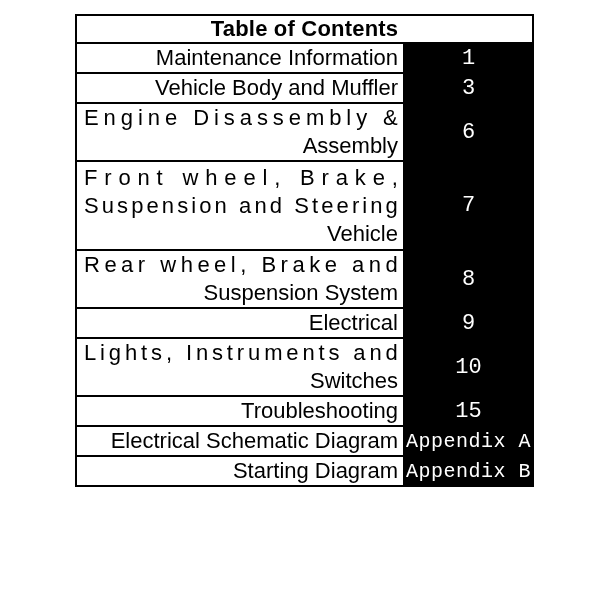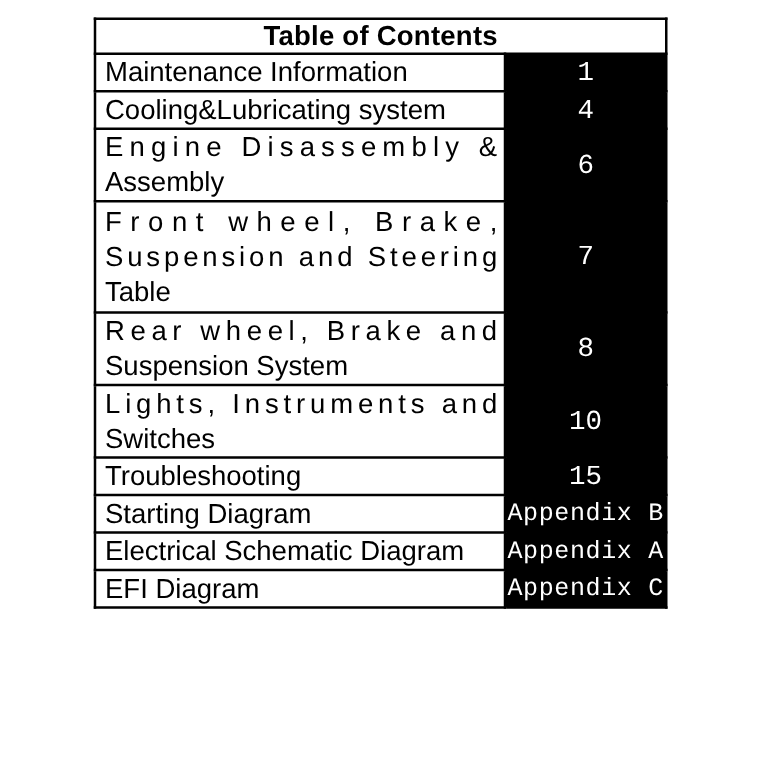--- a/index.html
+++ b/index.html
@@ -14,21 +14,21 @@
     background: #ffffff;
     overflow: hidden;
   }
   table.toc {
     position: absolute;
     left: 75px; top: 14px;
     width: 457px;
     border-collapse: collapse;
     table-layout: fixed;
   }
-  th, td { border: 2px solid #000000; }
+  th, td { border: 2px solid #000000; text-align: right; }
   th.toc-title {
     height: 27px;
     background: #ffffff;
     color: #000000;
     font-size: 22px;
     font-weight: bold;
     text-align: center;
     vertical-align: middle;
     padding: 0;
     letter-spacing: 0.2px;
@@ -78,23 +78,23 @@
     </thead>
     <tbody id="toc-body">
         <tr class="rows-1">
           <td class="chapter-cell">
             <div class="line">Maintenance Information</div>
           </td>
           <td class="page-cell">1</td>
         </tr>
         <tr class="rows-1">
           <td class="chapter-cell">
-            <div class="line">Cooling&amp;Lubricating system</div>
-          </td>
-          <td class="page-cell">4</td>
+            <div class="line">Vehicle Body and Muffler</div>
+          </td>
+          <td class="page-cell">3</td>
         </tr>
         <tr class="rows-2">
           <td class="chapter-cell">
             <div class="line stretch">
               <span>E</span>
               <span>n</span>
               <span>g</span>
               <span>i</span>
               <span>n</span>
               <span>e</span>
@@ -158,21 +158,21 @@
               <span>&nbsp;</span>
               <span>S</span>
               <span>t</span>
               <span>e</span>
               <span>e</span>
               <span>r</span>
               <span>i</span>
               <span>n</span>
               <span>g</span>
             </div>
-            <div class="line">Table</div>
+            <div class="line">Vehicle</div>
           </td>
           <td class="page-cell">7</td>
         </tr>
         <tr class="rows-2">
           <td class="chapter-cell">
             <div class="line stretch">
               <span>R</span>
               <span>e</span>
               <span>a</span>
               <span>r</span>
@@ -191,20 +191,26 @@
               <span>e</span>
               <span>&nbsp;</span>
               <span>a</span>
               <span>n</span>
               <span>d</span>
             </div>
             <div class="line">Suspension System</div>
           </td>
           <td class="page-cell">8</td>
         </tr>
+        <tr class="rows-1">
+          <td class="chapter-cell">
+            <div class="line">Electrical</div>
+          </td>
+          <td class="page-cell">9</td>
+        </tr>
         <tr class="rows-2">
           <td class="chapter-cell">
             <div class="line stretch">
               <span>L</span>
               <span>i</span>
               <span>g</span>
               <span>h</span>
               <span>t</span>
               <span>s</span>
               <span>,</span>
@@ -230,31 +236,25 @@
           <td class="page-cell">10</td>
         </tr>
         <tr class="rows-1">
           <td class="chapter-cell">
             <div class="line">Troubleshooting</div>
           </td>
           <td class="page-cell">15</td>
         </tr>
         <tr class="appendix-row">
           <td class="chapter-cell">
+            <div class="line">Electrical Schematic Diagram</div>
+          </td>
+          <td class="page-cell appendix">Appendix A</td>
+        </tr>
+        <tr class="appendix-row">
+          <td class="chapter-cell">
             <div class="line">Starting Diagram</div>
           </td>
           <td class="page-cell appendix">Appendix B</td>
-        </tr>
-        <tr class="appendix-row">
-          <td class="chapter-cell">
-            <div class="line">Electrical Schematic Diagram</div>
-          </td>
-          <td class="page-cell appendix">Appendix A</td>
-        </tr>
-        <tr class="appendix-row">
-          <td class="chapter-cell">
-            <div class="line">EFI Diagram</div>
-          </td>
-          <td class="page-cell appendix">Appendix C</td>
         </tr>
       </tbody>
   </table>
 </div>
 
 </body></html>

